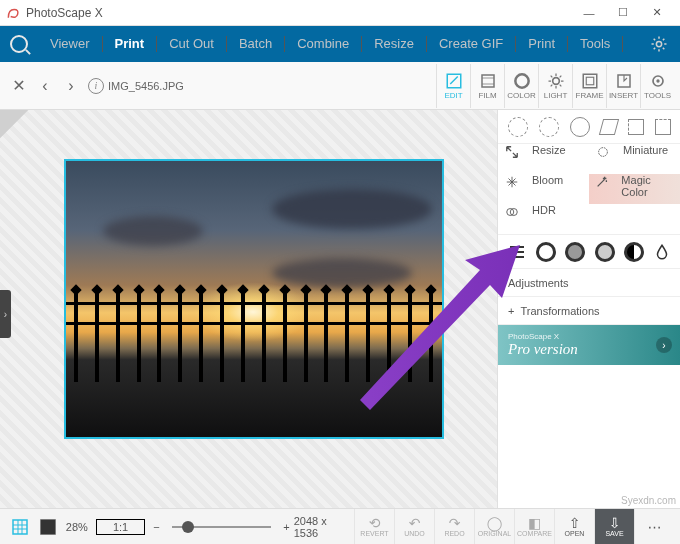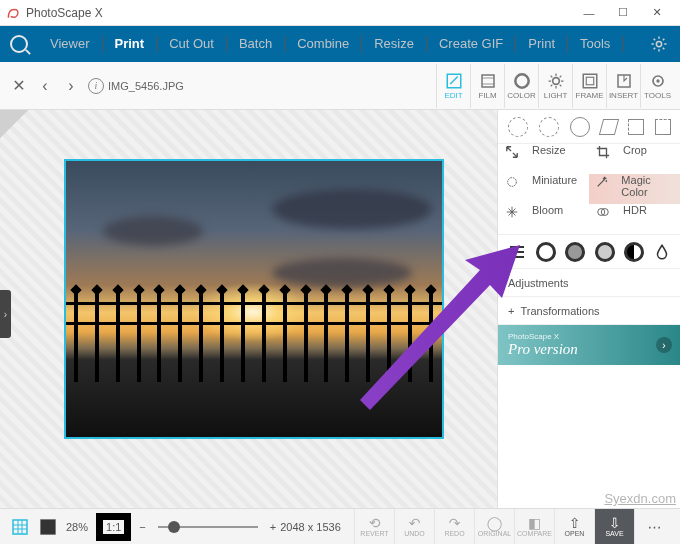--- a/index.html
+++ b/index.html
@@ -51,21 +51,21 @@
 .bottombar .icobtn { width:22px; height:22px; margin:0 3px; display:flex; align-items:center; justify-content:center; color:#666; }
 .zoom { font-size:11px; color:#555; margin:0 4px; }
 .slider-track { width:100px; height:2px; background:#999; margin:0 8px; position:relative; }
 .slider-thumb { position:absolute; top:-5px; left:10px; width:12px; height:12px; border-radius:50%; background:#555; }
 .dims { font-size:11px; color:#555; }
 .actions { margin-left:auto; display:flex; height:100%; }
 .act { width:40px; display:flex; flex-direction:column; align-items:center; justify-content:center; font-size:7px; color:#aaa; border-left:1px solid #e5e5e5; }
 .act.enabled { color:#555; }
 .act.save { background:#55595d; color:#fff; }
 .act .aico { height:14px; font-size:14px; display:flex; align-items:center; }
-.watermark { position:absolute; right:4px; bottom:38px; font-size:13px; color:rgba(0,0,0,.3);text-decoration:underline; }
+.watermark { position:absolute; right:4px; bottom:38px; font-size:10px; color:rgba(0,0,0,.3); }
 .arrow { position:absolute; z-index:50; pointer-events:none; }
 </style>
 </head>
 <body>
 
 <div class="titlebar">
   <svg class="logo" viewBox="0 0 24 24">
       <path d="M4 20 Q4 6 14 6 Q22 6 20 14 Q18 22 8 18" fill="none" stroke="#d9534f" stroke-width="2.5"></path>
     </svg>
   <span class="title">PhotoScape X</span>
@@ -211,48 +211,40 @@
         <span class="ti">
           <svg width="14" height="14" viewBox="0 0 16 16">
             <path d="M2 2h5M2 2v5M14 14h-5M14 14v-5M2 2l5 5M14 14l-5-5" stroke="#555" stroke-width="1.5" fill="none"></path>
           </svg>
         </span>
         <span>Resize</span>
       </div>
     <div class="tool-cell">
         <span class="ti">
           <svg width="14" height="14" viewBox="0 0 16 16">
-            <path d="M4 1v11h11M1 4h11v11" stroke="#555" stroke-width="1.5" fill="none"></path>
-          </svg>
-        </span>
-        <span>Crop</span>
+            <circle cx="8" cy="8" r="5" fill="none" stroke="#555" stroke-dasharray="2 1"></circle>
+          </svg>
+        </span>
+        <span>Miniature</span>
       </div>
     <div class="tool-cell">
         <span class="ti">
           <svg width="14" height="14" viewBox="0 0 16 16">
-            <circle cx="8" cy="8" r="5" fill="none" stroke="#555" stroke-dasharray="2 1"></circle>
-          </svg>
-        </span>
-        <span>Miniature</span>
+            <path d="M8 2v12M2 8h12M4 4l8 8M12 4l-8 8" stroke="#555"></path>
+          </svg>
+        </span>
+        <span>Bloom</span>
       </div>
     <div class="tool-cell magic">
         <span class="ti">
           <svg width="14" height="14" viewBox="0 0 16 16">
             <path d="M3 13L11 5M11 2v2M9 4h4M13 6v2" stroke="#555" stroke-width="1.5"></path>
           </svg>
         </span>
         <span>Magic Color</span>
-      </div>
-    <div class="tool-cell">
-        <span class="ti">
-          <svg width="14" height="14" viewBox="0 0 16 16">
-            <path d="M8 2v12M2 8h12M4 4l8 8M12 4l-8 8" stroke="#555"></path>
-          </svg>
-        </span>
-        <span>Bloom</span>
       </div>
     <div class="tool-cell">
         <span class="ti">
           <svg width="14" height="14" viewBox="0 0 16 16">
             <circle cx="6" cy="8" r="4" fill="none" stroke="#555"></circle>
             <circle cx="10" cy="8" r="4" fill="none" stroke="#555"></circle>
           </svg>
         </span>
         <span>HDR</span>
       </div>
@@ -292,21 +284,21 @@
         <path d="M6 1v14M10 1v14M1 6h14M1 10h14" stroke="currentColor"></path>
       </svg>
     </div>
   <div class="icobtn">
       <svg width="16" height="16" viewBox="0 0 16 16">
         <rect x="1" y="1" width="14" height="14" fill="none" stroke="#555" stroke-width="1.5"></rect>
         <rect x="1" y="1" width="14" height="14" fill="#333"></rect>
       </svg>
     </div>
   <span class="zoom">28%</span>
-  <span class="zoom" style="border:7px solid #000000;padding:1px 3px">1:1</span>
+  <span class="zoom" style="border:1px solid #000000;padding:1px 16px">1:1</span>
   <span class="zoom">−</span>
   <div class="slider-track">
       <div class="slider-thumb"></div>
     </div>
   <span class="zoom">+</span>
   <span class="dims">2048 x 1536</span>
   <div class="actions">
     <div class="act">
         <div class="aico">⟲</div>
         <span>REVERT</span>

